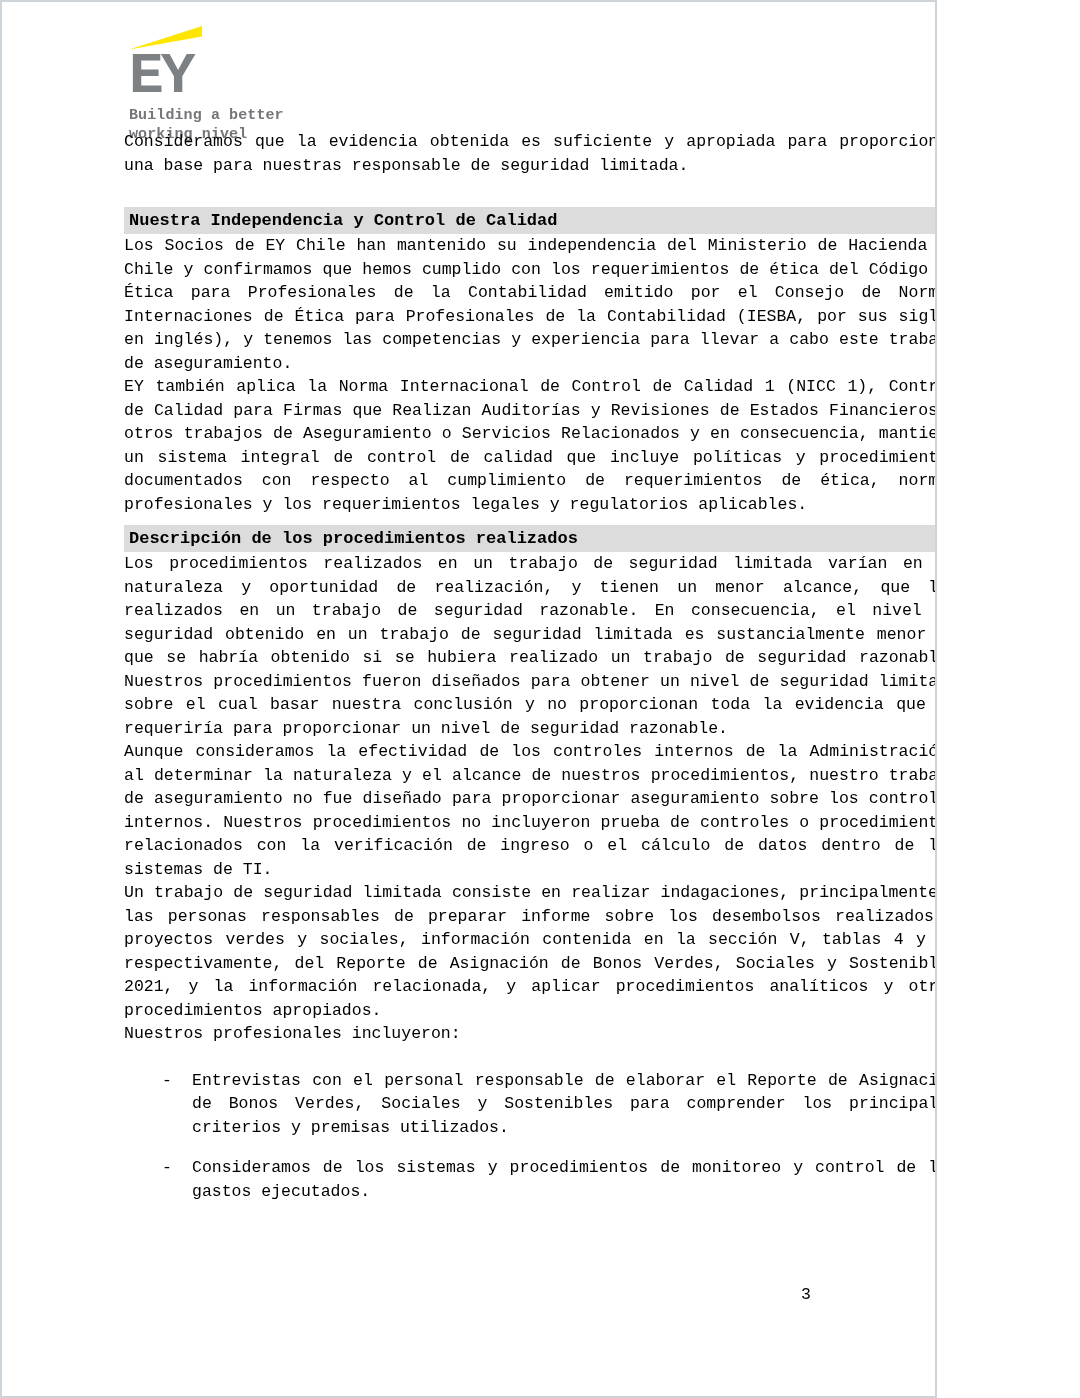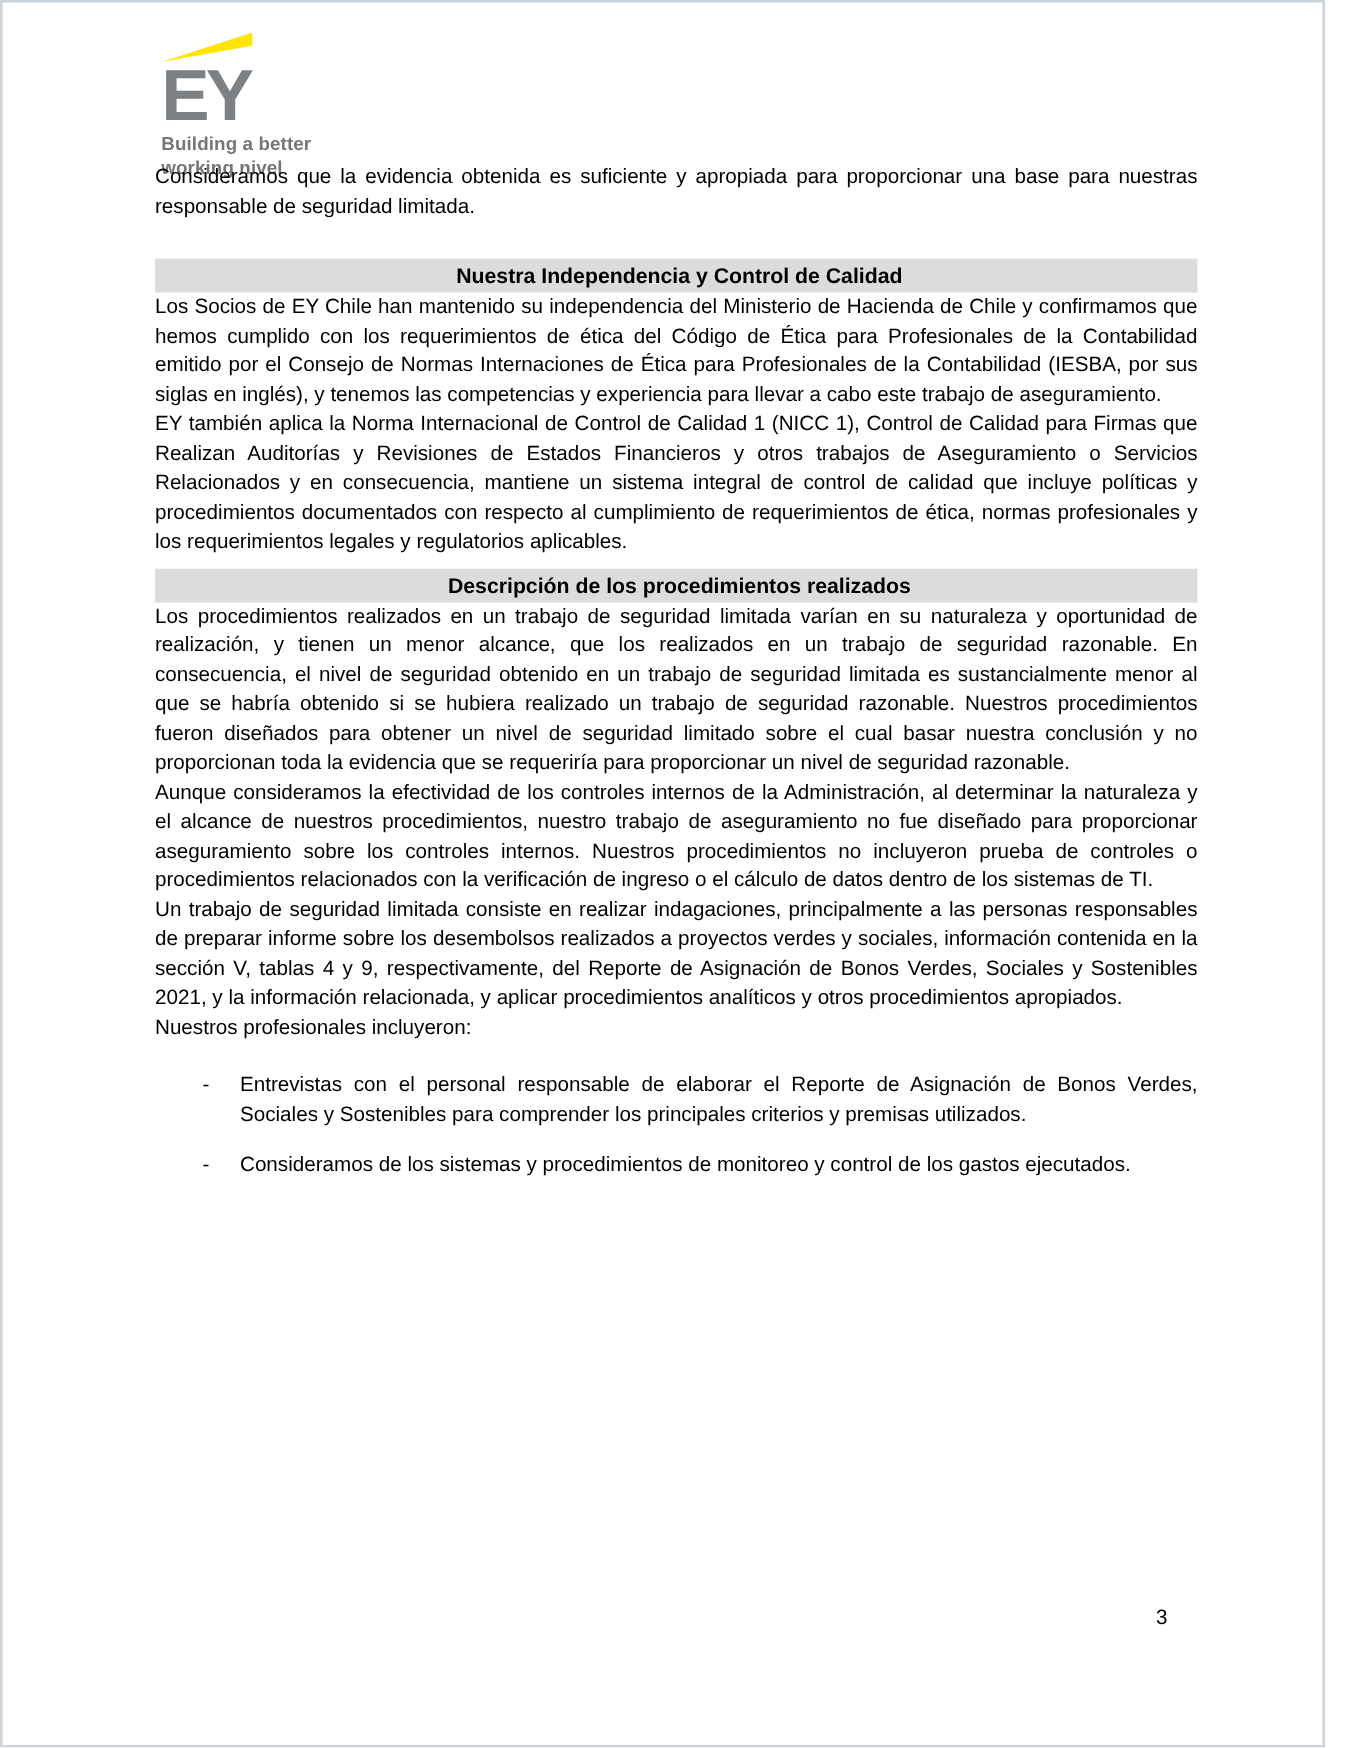--- a/index.html
+++ b/index.html
@@ -3,26 +3,27 @@
 <meta charset="utf-8">
 <style>
   html, body {
     margin: 0;
     padding: 0;
     background: #ffffff;
     font-family: "Liberation Sans", sans-serif;
   }
   .page {
     position: relative;
-    width: 1060px;
+    width: 937px;
     height: 1398px;
     box-sizing: border-box;
     background: #ffffff;
     border: 2px solid #ccd3d9;
     overflow: hidden;
+    font-family: Liberation Mono, monospace;
   }
   
   .logo {
     position: absolute;
     left: 127px;
     top: 24px;
     width: 220px;
   }
   .beam {
     display: block;
@@ -60,21 +61,21 @@
   .section-heading {
     margin: 0;
     box-sizing: border-box;
     height: 27px;
     line-height: 27px;
     background: #dcdcdc;
     padding-left: 5px;
     font-size: 17px;
     font-weight: bold;
     color: #000000;
-    text-align: center;
+    text-align: left;
   }
   .mt-head1   { margin-top: 30px; }
   .mt-para2   { margin-top: 28px; }
   .mt-para3   { margin-top: 25px; }
   .mt-head2   { margin-top: 9px; }
   .mt-para4   { margin-top: 31px; }
   .mt-para5   { margin-top: 3px;  }
   .mt-para6   { margin-top: 30px; }
   .mt-intro   { margin-top: 16px; }
   .mt-bullet1 { margin-top: 23px; }

